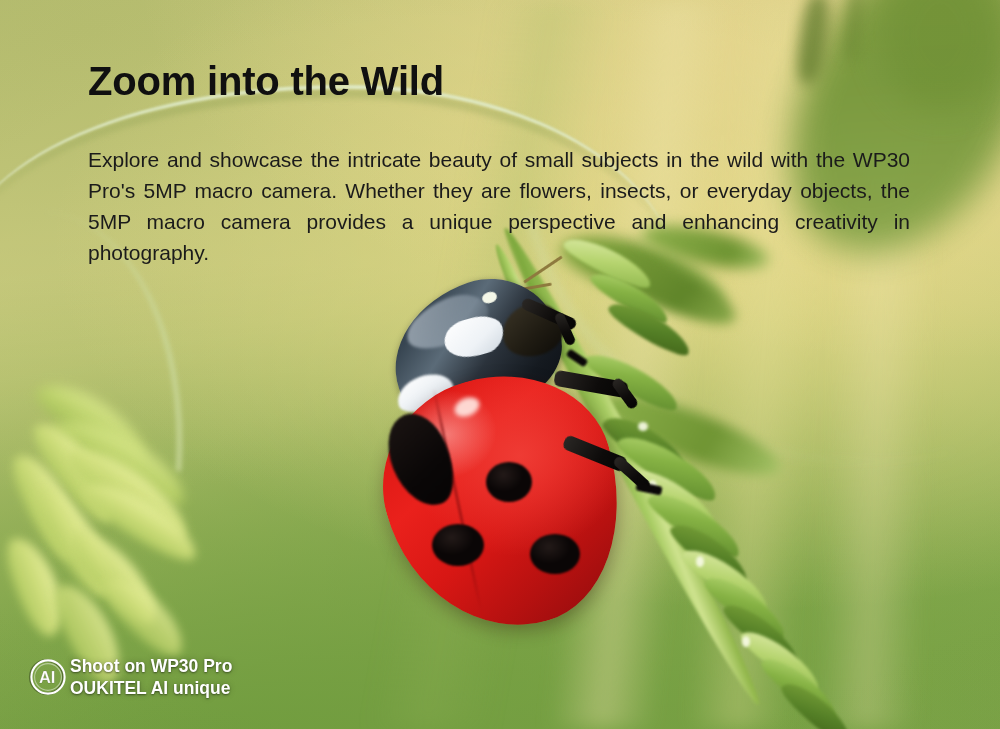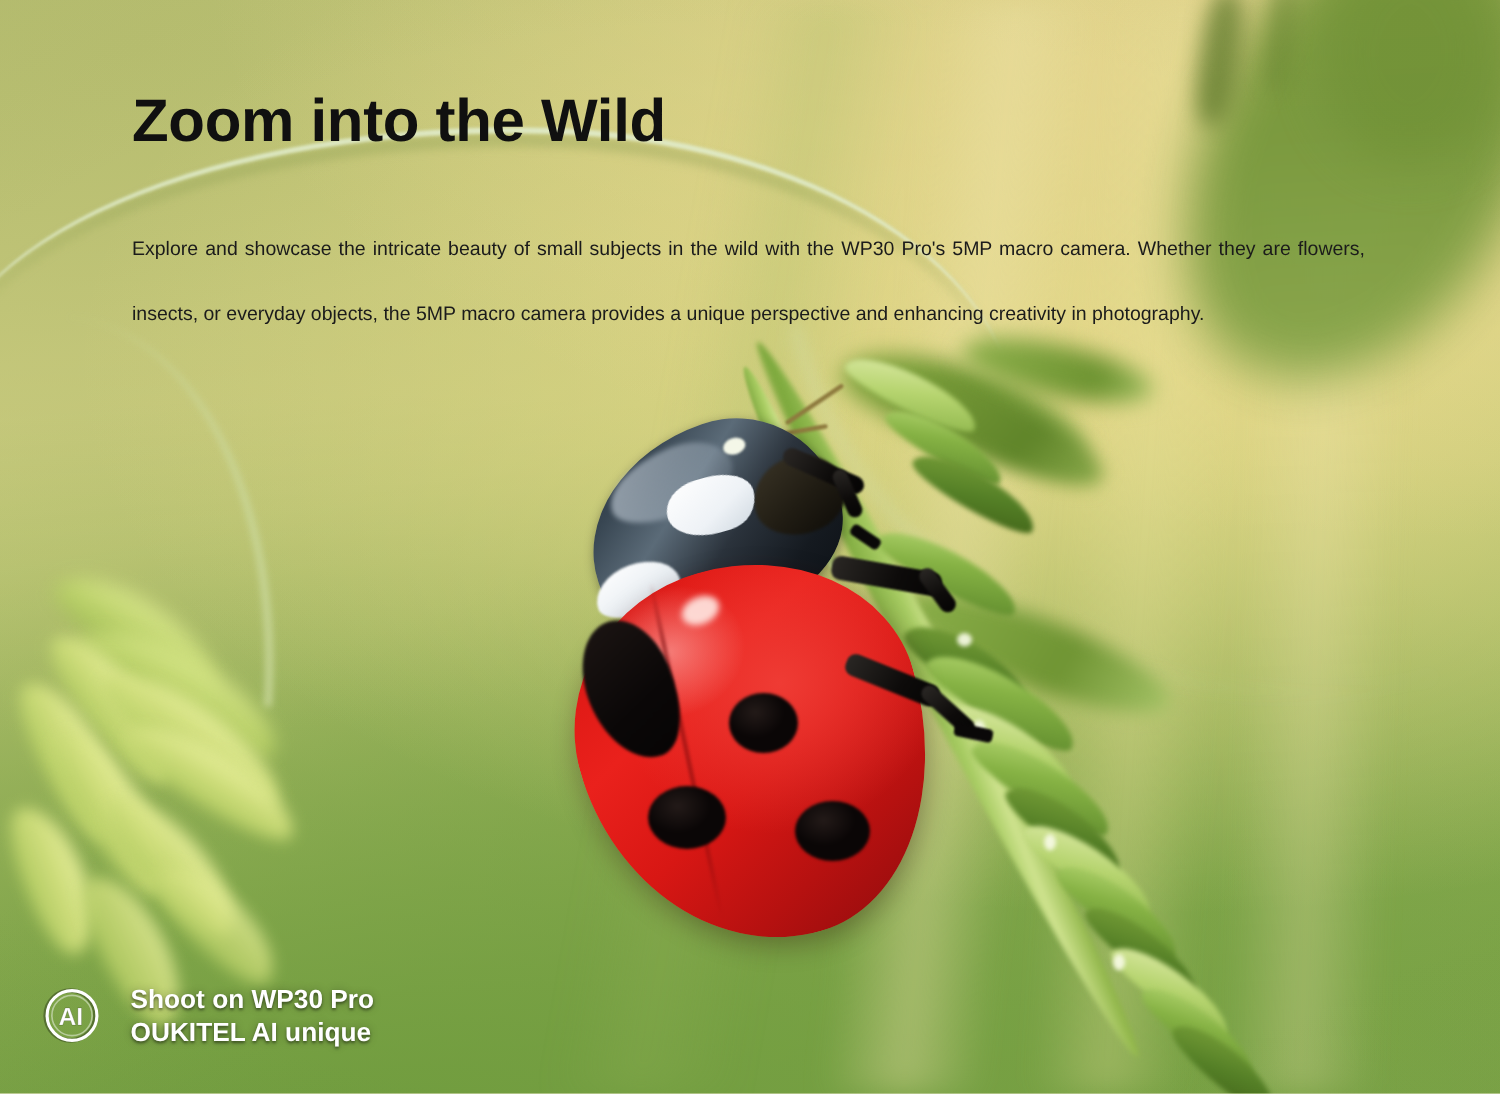--- a/index.html
+++ b/index.html
@@ -397,34 +397,34 @@
     font-size: 40px;
     line-height: 50px;
     font-weight: bold;
     color: #101010;
     letter-spacing: -0.2px;
   }
   .body-copy {
     margin: 0;
     padding-top: 38px;
     width: 822px;
-    font-size: 13px;
-    line-height: 43px;
+    font-size: 21px;
+    line-height: 31px;
     color: #1b1b1b;
     text-align: justify;
     text-justify: inter-word;
   }
 
   
   .watermark {
     position: absolute;
     left: 28px; bottom: 30px;
     display: flex;
     align-items: center;
-    gap: 19px;
+    gap: 2px;
   }
   .wm-logo {
     position: relative;
     width: 40px; height: 40px;
     flex: none;
   }
   .wm-logo svg { display: block; }
   .wm-lines {
     display: flex;
     flex-direction: column;

